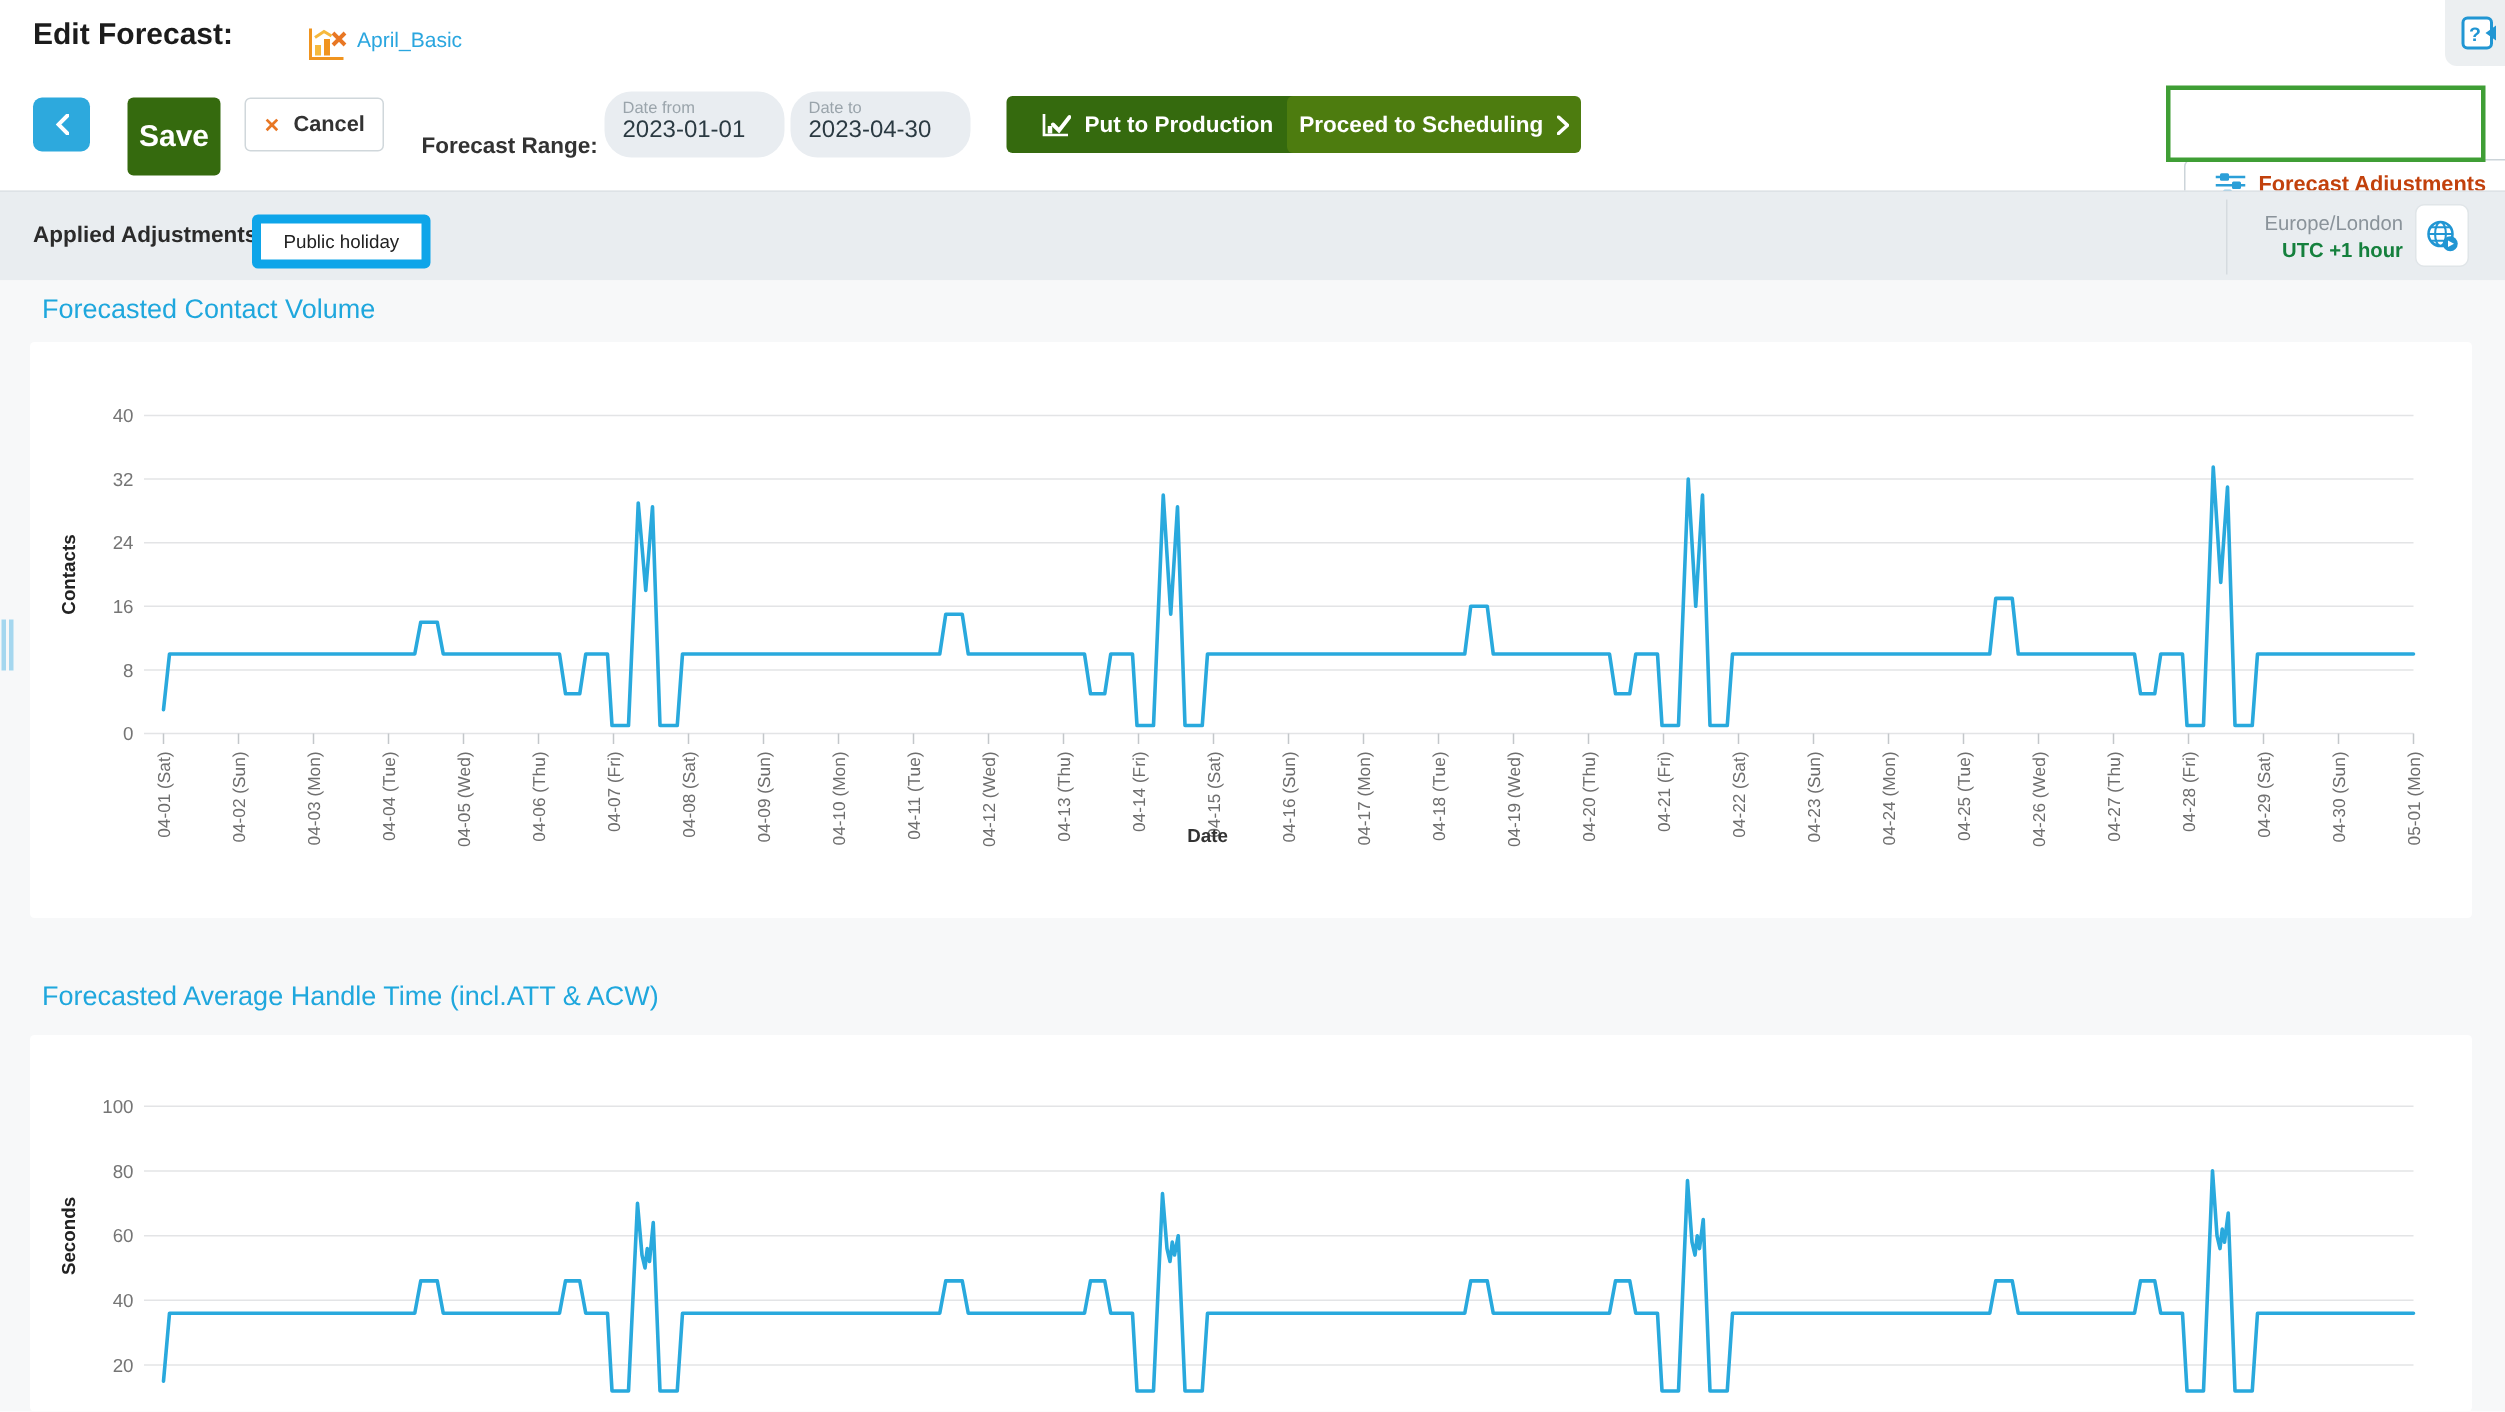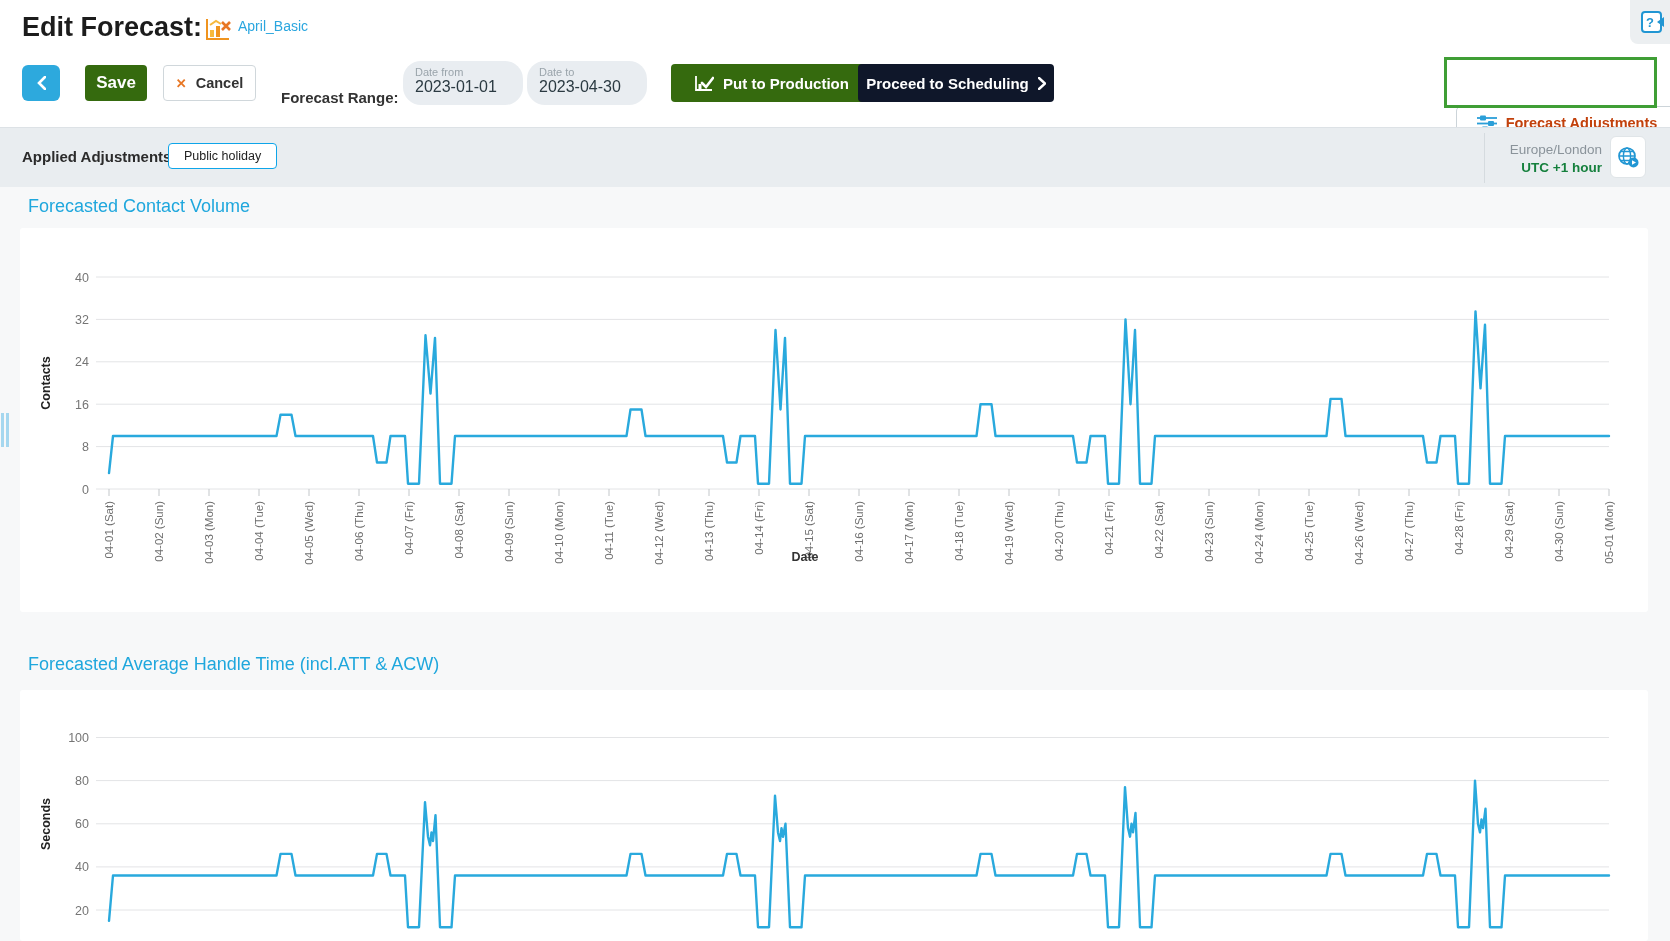--- a/index.html
+++ b/index.html
@@ -1,48 +1,48 @@
 <!DOCTYPE html>
 <html><head>
 <meta charset="utf-8">
 <style>
   * { box-sizing: border-box; margin: 0; padding: 0; }
   html,body { width:1670px; height:941px; overflow:hidden; background:#fff;
     font-family:"Liberation Sans", sans-serif; position:relative; }
   .abs { position:absolute; }
 
   
-  .page-title { left:22px; top:12px; font-size:27px; font-weight:bold; color:#1c1c1c; }
+  .page-title { left:22px; top:12px; font-size:20px; font-weight:bold; color:#1c1c1c; }
   .fc-name  { left:238px; top:18px; font-size:14px; color:#2aa6df; }
   .help-panel { left:1630px; top:0; width:40px; height:44px; background:#eceff1; border-radius:0 0 0 8px; }
   .help-icon { left:1640px; top:9px; cursor:pointer; }
 
   
   .btn { display:flex; align-items:center; justify-content:center; gap:9px;
          border-radius:4px; font-weight:bold; cursor:pointer; }
   .back-btn  { left:22px; top:65px; width:38px; height:36px; background:#2da9dd; border-radius:6px; }
-  .save-btn  { left:85px; top:65px; width:62px; height:36px; background:#356a0e; color:#fff; font-size:17px; }
+  .save-btn  { left:85px; top:65px; width:62px; height:52px; background:#356a0e; color:#fff; font-size:20px; }
   .cancel-btn{ left:163px; top:65px; width:93px; height:36px; background:#fff; border:1px solid #d0d7db; color:#333; font-size:14.5px; }
   .cancel-x  { color:#e87724; font-size:13px; font-weight:bold; }
   .fr-label  { left:281px; top:89px; font-size:15px; font-weight:bold; color:#333; }
   .date-field{ left:403px; top:61px; width:120px; height:44px; background:#e9edf1; border-radius:18px;
                padding:5px 12px; cursor:pointer; }
   .date-field.to { left:527px; }
   .date-field .lbl { display:block; font-size:11px; color:#9aa4ab; }
   .date-field .val { display:block; font-size:16px; color:#2b3a42; }
   .p2p-btn   { left:671px; top:64px; width:201px; height:38px; background:#356a0e; color:#fff; font-size:15px; }
-  .proceed-btn{ left:858px; top:64px; width:196px; height:38px; background:#0f172a; color:#fff; font-size:15px; cursor:default; }
+  .proceed-btn{ left:858px; top:64px; width:196px; height:38px; background:#4d7c0f; color:#fff; font-size:15px; cursor:default; }
   .fa-annot  { left:1444px; top:57px; width:213px; height:51px; border:3px solid #3f9e35; z-index:5; pointer-events:none; }
   .fa-btn    { left:1456px; top:66px; width:222px; height:34px; background:#fff; border:1px solid #ccd4d9;
                border-radius:5px; color:#c2410c; font-size:14.5px;margin-top:40px; }
 
   
   .adj-bar { left:0; top:127px; width:1670px; height:60px; background:#e9edf0; border-top:1px solid #dde2e6; }
   .adj-label { position:absolute; left:22px; top:20px; font-size:15px; font-weight:bold; color:#2b2b2b; }
-  .chip { position:absolute; left:168px; top:15px; padding:5px 15px; background:#fff; border:1px solid #0ea5e9;
+  .chip { position:absolute; left:168px; top:15px; padding:5px 15px; background:#fff; border:6px solid #0ea5e9;
           border-radius:4px; font-size:12.5px; color:#222; cursor:pointer; }
   .tz-divider { position:absolute; left:1484px; top:5px; width:1px; height:50px; background:#d5dbdf; }
   .tz-block { position:absolute; left:1470px; top:12px; width:132px; text-align:right; }
   .tz-region { font-size:13.5px; color:#8a939a; }
   .tz-offset { font-size:13.5px; font-weight:bold; color:#15803d;margin-left:20px; }
   .globe-btn { position:absolute; left:1610px; top:8px; width:36px; height:42px; background:#fff;
                border:1px solid #e0e5e8; border-radius:6px; display:flex; align-items:center; justify-content:center; cursor:pointer; }
 
   
   .content-bg { left:0; top:187px; width:1670px; height:754px; background:#f7f8f9; }

